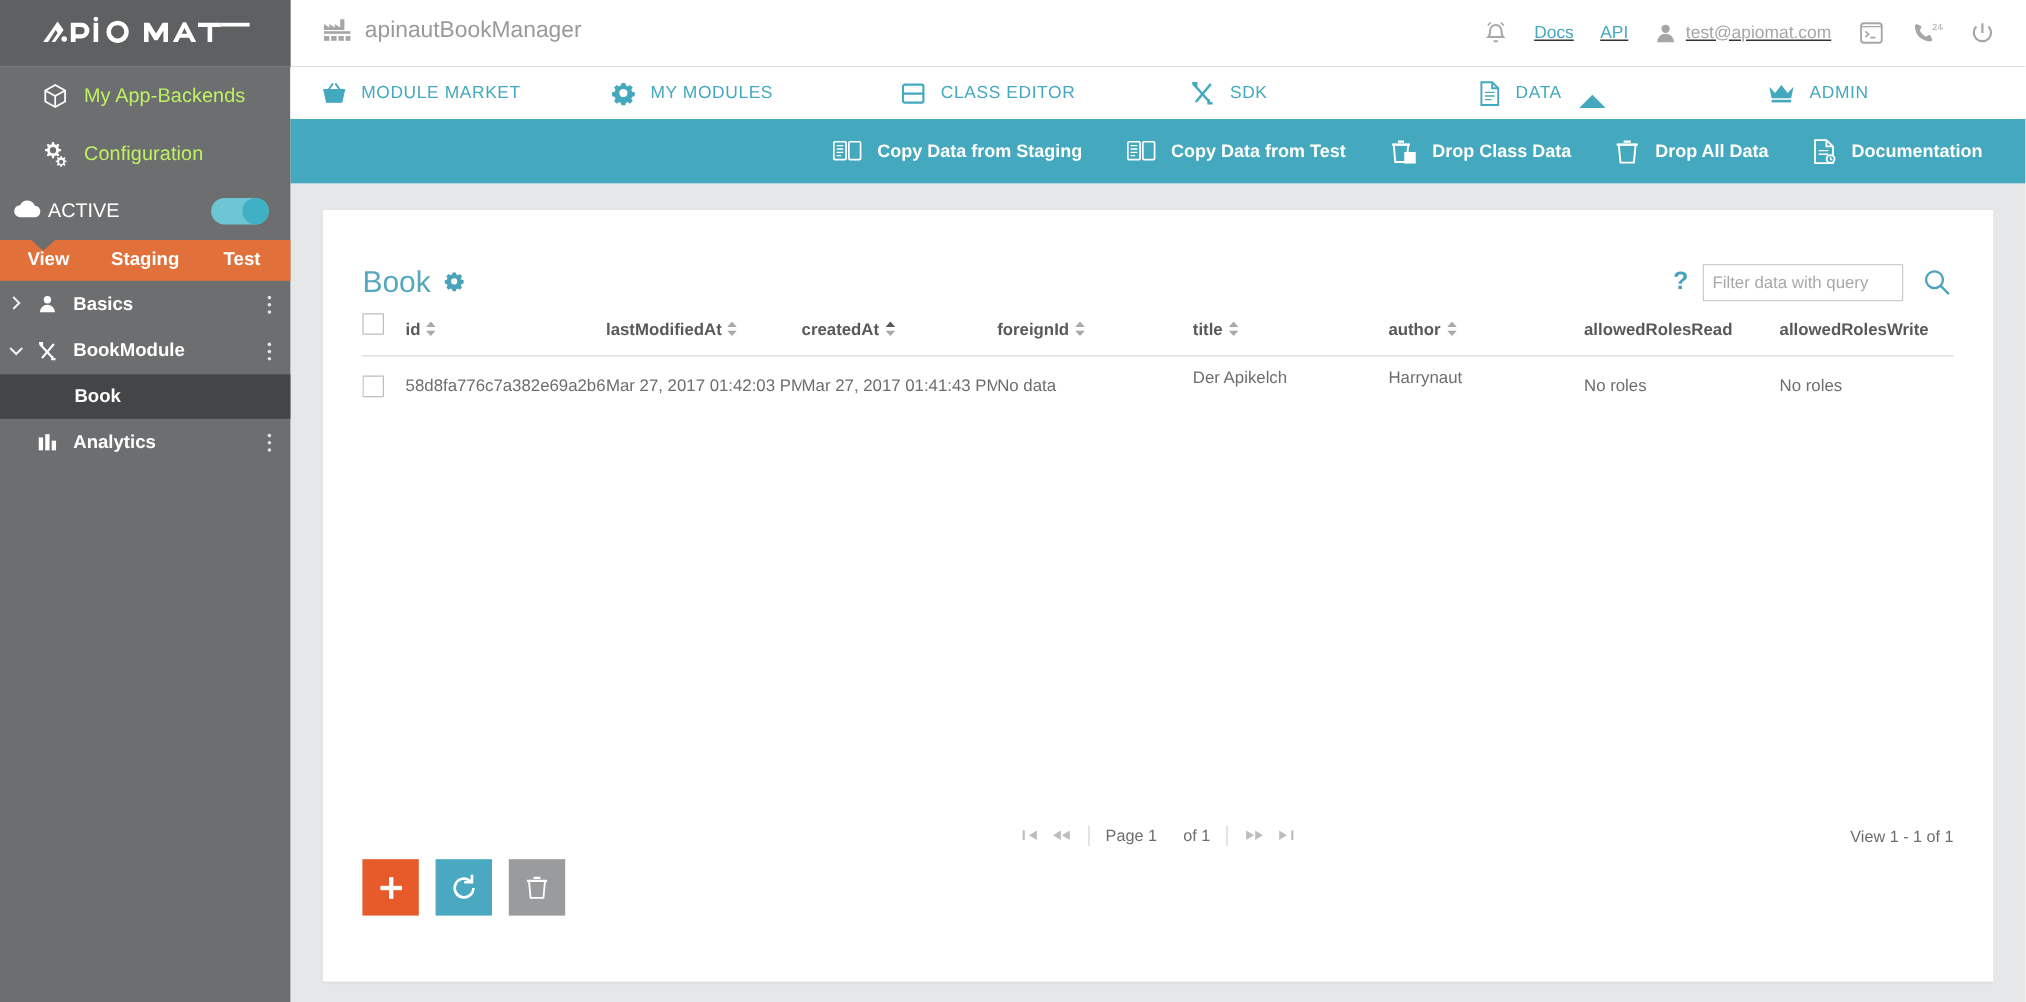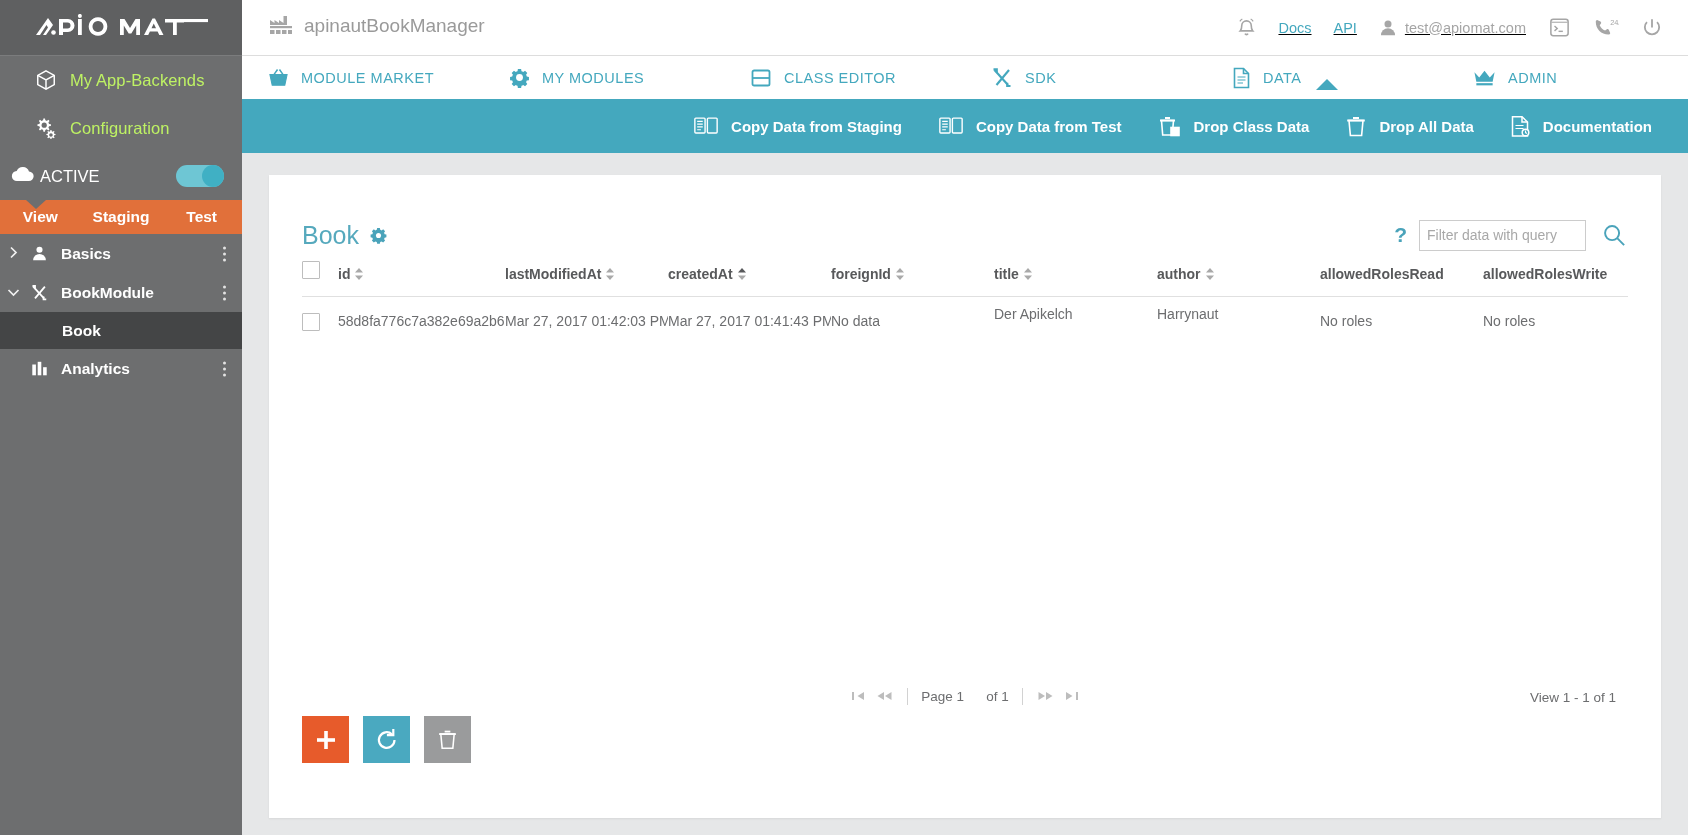--- a/index.html
+++ b/index.html
@@ -224,21 +224,21 @@
   .pager {
     position: absolute; left: 0; right: 0; bottom: 113px;
     display: flex; align-items: center; justify-content: center;
     font-size: 13.5px; color: #6c6d6f;
   }
   .pager .pg { display: flex; align-items: center; gap: 0; }
   .pager .nav-ico { color: #b8b8b8; font-size: 12px; padding: 0 6px; letter-spacing: -1px; }
   .pager .sep { width: 1px; height: 17px; background: #d2d2d2; margin: 0 9px; }
   .pager .ptxt { padding: 0 4px; }
   .view-count {
-    position: absolute; right: 45px; bottom: 113px;
+    position: absolute; right: 33px; bottom: 113px;
     font-size: 13.5px; color: #6c6d6f;
   }
 
   .actions {
     position: absolute; left: 33px; bottom: 55px;
     display: flex; gap: 14px;
   }
   .abtn {
     width: 47px; height: 47px;
     display: flex; align-items: center; justify-content: center;

